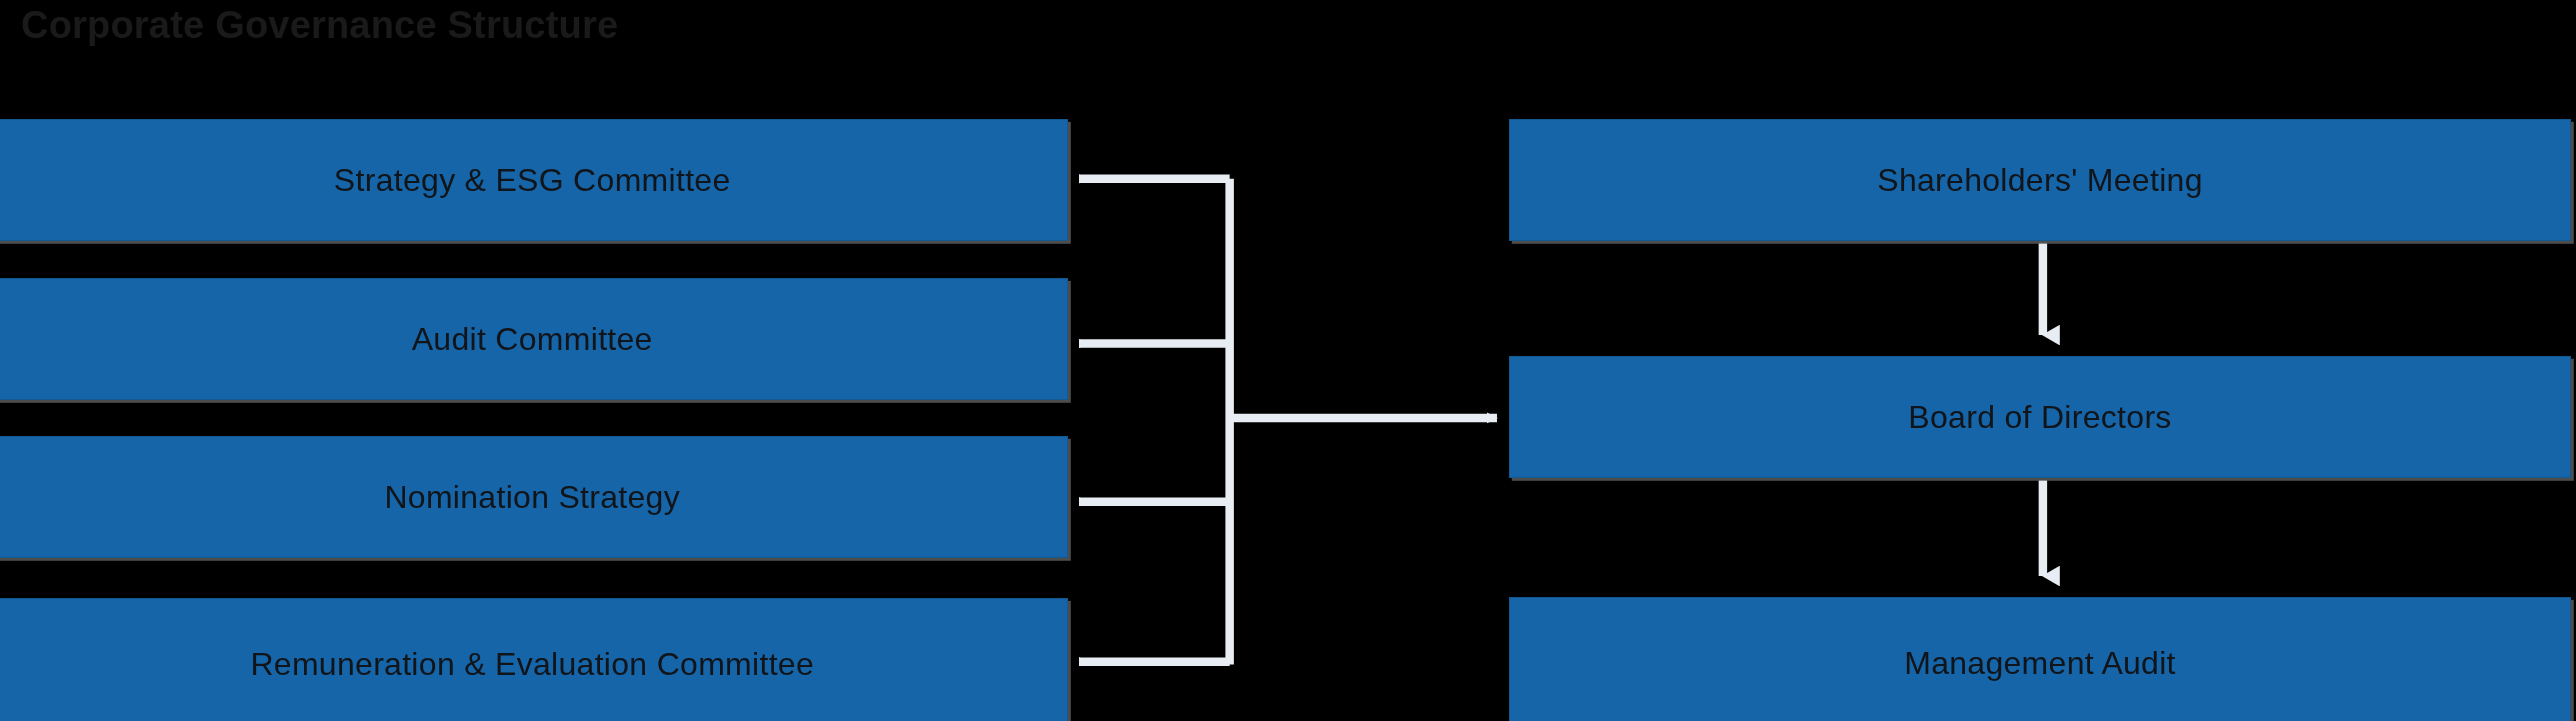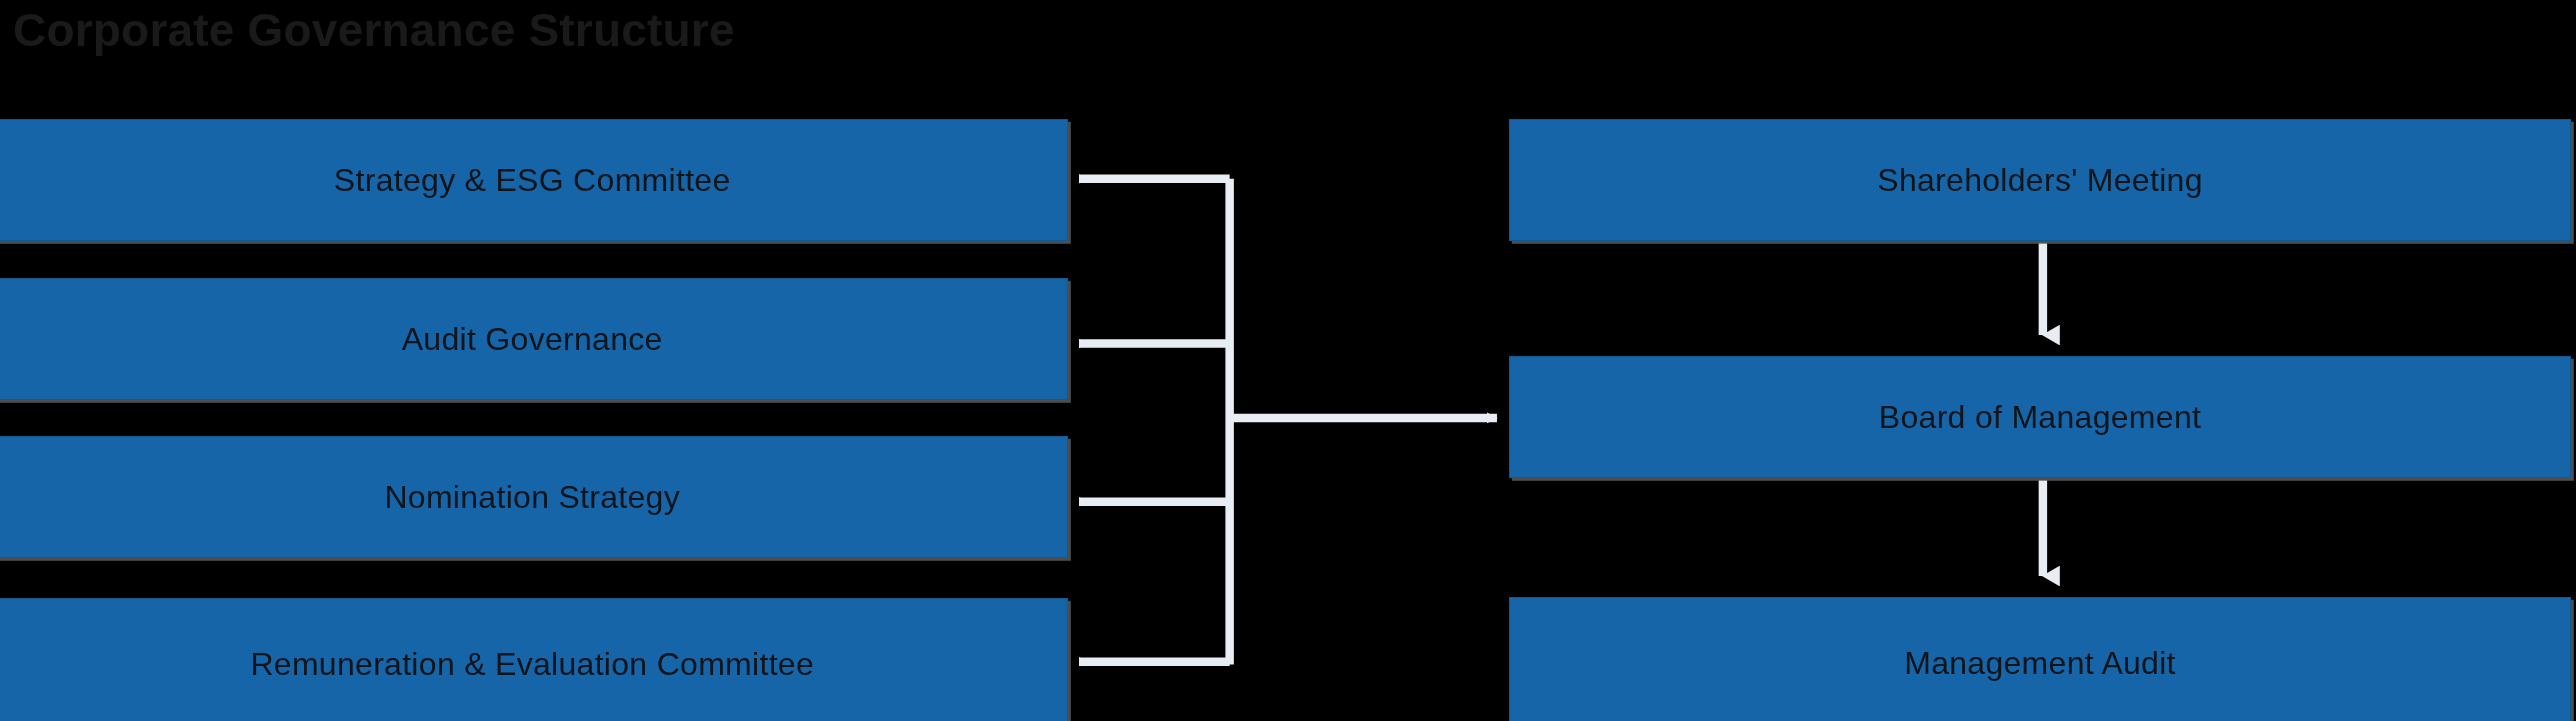--- a/index.html
+++ b/index.html
@@ -3,22 +3,22 @@
 <meta charset="utf-8">
 <style>
   html,body{margin:0;padding:0;background:#000;}
   body{width:2576px;height:721px;position:relative;overflow:hidden;
        font-family:"Liberation Sans","DejaVu Sans",sans-serif;}
 
   #canvas{position:absolute;inset:0;width:2576px;height:721px;background:#000;}
 
   
   .title{
-    position:absolute; left:13px; top:3.8px;
-    font-size:46px; font-weight:700; letter-spacing:0.2px;
+    position:absolute; left:21px; top:3.8px;
+    font-size:38px; font-weight:700; letter-spacing:0.2px;
     color:#1a1a1a; white-space:nowrap; line-height:1.15;
   }
 
   
   .node{
     position:absolute;
     background:#1565a8;
     border:0.9px solid #13588f;
     box-shadow:2.8px 2.8px 0 rgba(90,90,90,0.85);
     display:flex; align-items:center; justify-content:center;
@@ -84,37 +84,37 @@
 
       <path d="M2170,510 L2170,612" marker-end="url(#arrow-down)"></path>
     </g>
   </svg>
 
   <div class="node n-strategy">
     <span class="label">Strategy &amp; ESG Committee</span>
   </div>
 
   <div class="node n-audit">
-    <span class="label">Audit Governance</span>
+    <span class="label">Audit Committee</span>
   </div>
 
   <div class="node n-nomination">
     <span class="label">Nomination Strategy</span>
   </div>
 
   <div class="node n-remuneration">
     <span class="label">Remuneration &amp; Evaluation Committee</span>
   </div>
 
   <div class="node n-shareholders">
     <span class="label">Shareholders' Meeting</span>
   </div>
 
   <div class="node n-board">
-    <span class="label">Board of Management</span>
+    <span class="label">Board of Directors</span>
   </div>
 
   <div class="node n-management">
     <span class="label">Management Audit</span>
   </div>
 
 </div>
 
 
 </body></html>

